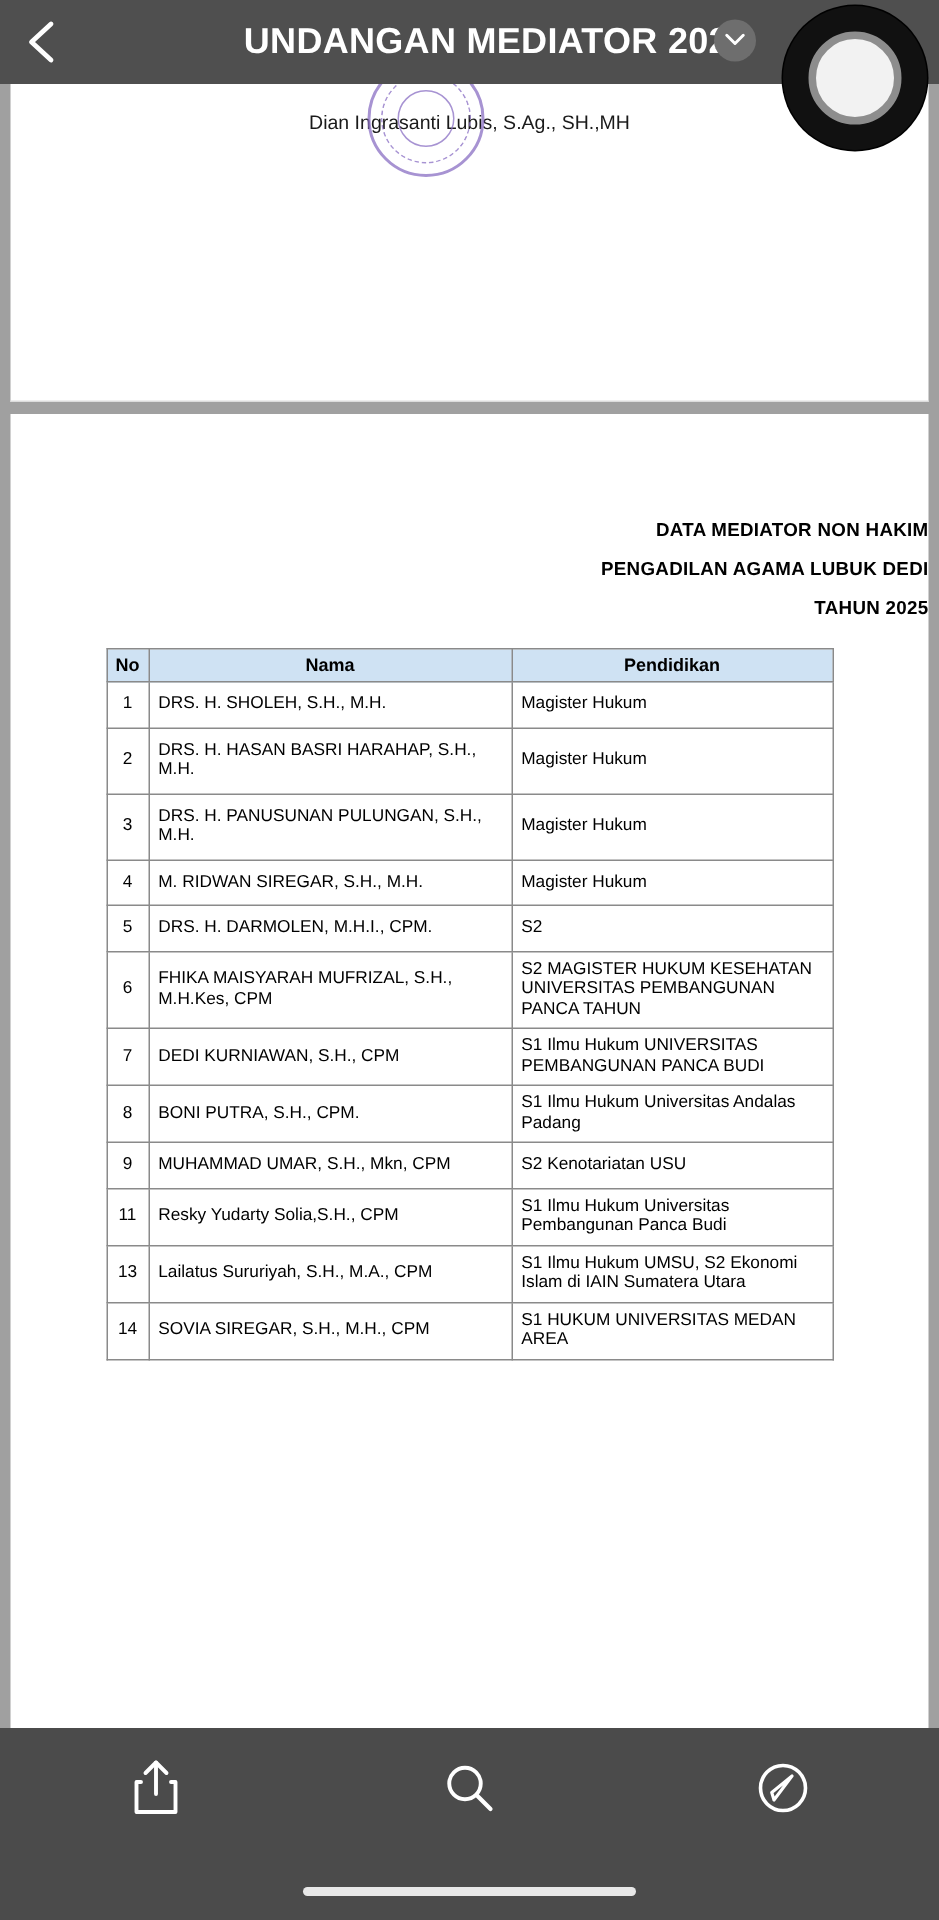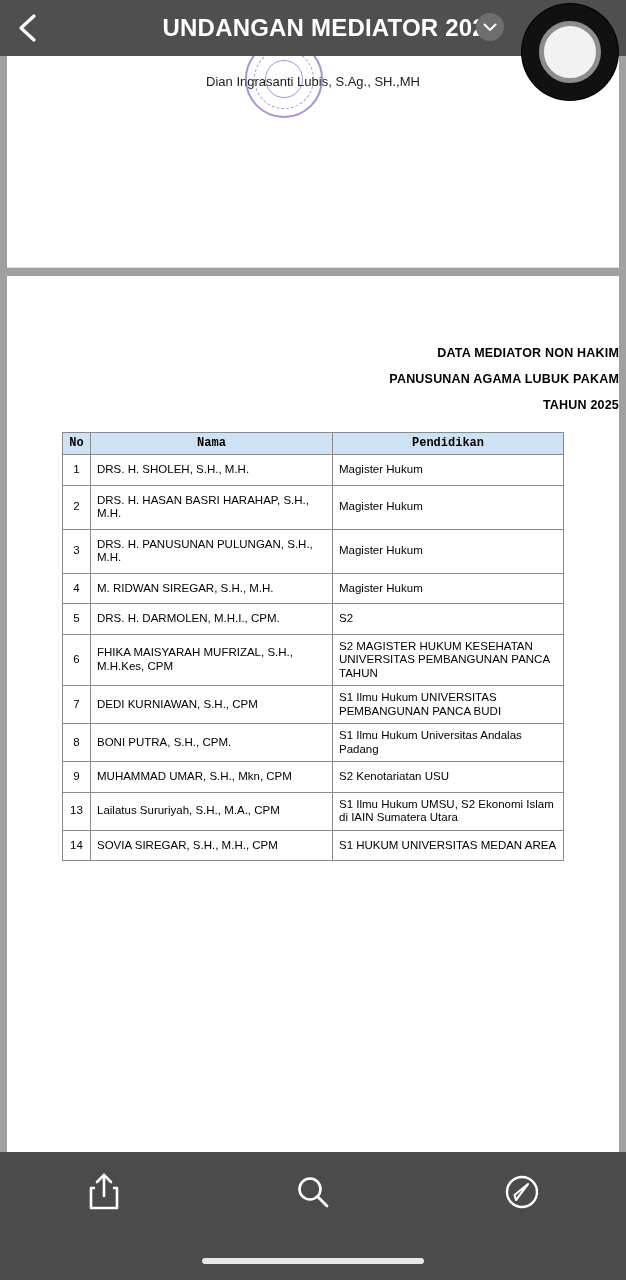--- a/index.html
+++ b/index.html
@@ -144,21 +144,20 @@
     color: #000;
     vertical-align: middle;
     line-height: 13.5px;
   }
   table.mediator thead th {
     background: #cfe2f3;
     text-align: center;
     font-weight: bold;
     height: 22px;
     font-size: 12px;
-    font-family: Liberation Mono, monospace;
   }
   table.mediator td.no {
     text-align: center;
     width: 28px;
   }
   table.mediator td.nama {
     padding: 8px 6px;
     width: 242px;
   }
   table.mediator td.pendidikan {
@@ -222,29 +221,29 @@
 
     <div class="page page-prev">
       <div class="stamp"></div>
       <div class="sig-line">Dian Ingrasanti Lubis, S.Ag., SH.,MH</div>
     </div>
 
     <div class="page-gap"></div>
 
     <div class="page page-main">
       <div class="doc-heading">DATA MEDIATOR NON HAKIM</div>
-      <div class="doc-heading">PANUSUNAN AGAMA LUBUK PAKAM</div>
+      <div class="doc-heading">PENGADILAN AGAMA LUBUK DEDI</div>
       <div class="doc-heading">TAHUN 2025</div>
 
       <table class="mediator">
         <thead>
           <tr>
             <th style="width:28px">No</th>
             <th style="width:242px">Nama</th>
-            <th style="width:231px">Pendidikan</th>
+            <th style="width:214px">Pendidikan</th>
           </tr>
         </thead>
         <tbody>
           <tr>
             <td class="no">1</td>
             <td class="nama">DRS. H. SHOLEH, S.H., M.H.</td>
             <td class="pendidikan">Magister Hukum</td>
           </tr>
           <tr>
             <td class="no">2</td>
@@ -278,20 +277,25 @@
           </tr>
           <tr>
             <td class="no">8</td>
             <td class="nama">BONI PUTRA, S.H., CPM.</td>
             <td class="pendidikan">S1 Ilmu Hukum Universitas Andalas Padang</td>
           </tr>
           <tr>
             <td class="no">9</td>
             <td class="nama">MUHAMMAD UMAR, S.H., Mkn, CPM</td>
             <td class="pendidikan">S2 Kenotariatan USU</td>
+          </tr>
+          <tr>
+            <td class="no">11</td>
+            <td class="nama">Resky Yudarty Solia,S.H., CPM</td>
+            <td class="pendidikan">S1 Ilmu Hukum Universitas Pembangunan Panca Budi</td>
           </tr>
           <tr>
             <td class="no">13</td>
             <td class="nama">Lailatus Sururiyah, S.H., M.A., CPM</td>
             <td class="pendidikan">S1 Ilmu Hukum UMSU, S2 Ekonomi Islam di IAIN Sumatera Utara</td>
           </tr>
           <tr>
             <td class="no">14</td>
             <td class="nama">SOVIA SIREGAR, S.H., M.H., CPM</td>
             <td class="pendidikan">S1 HUKUM UNIVERSITAS MEDAN AREA</td>

